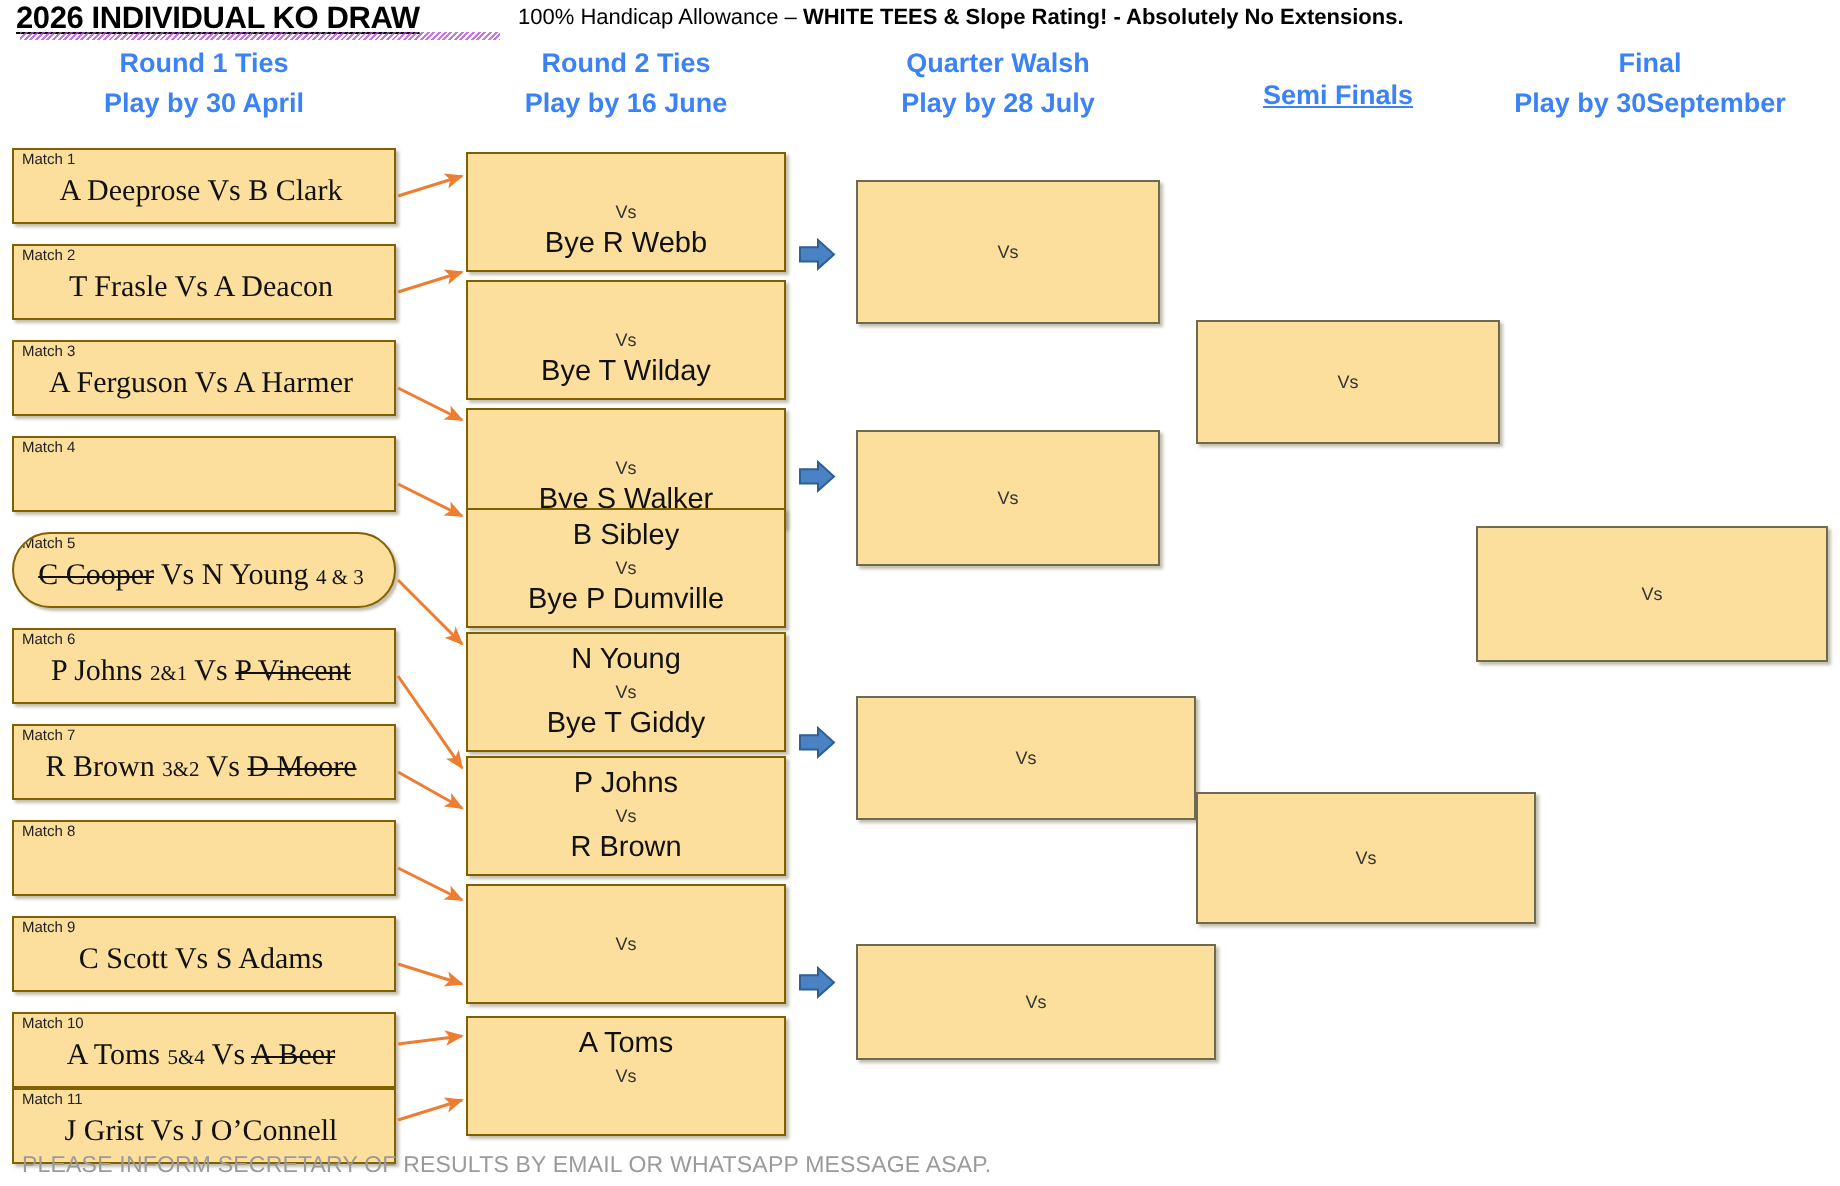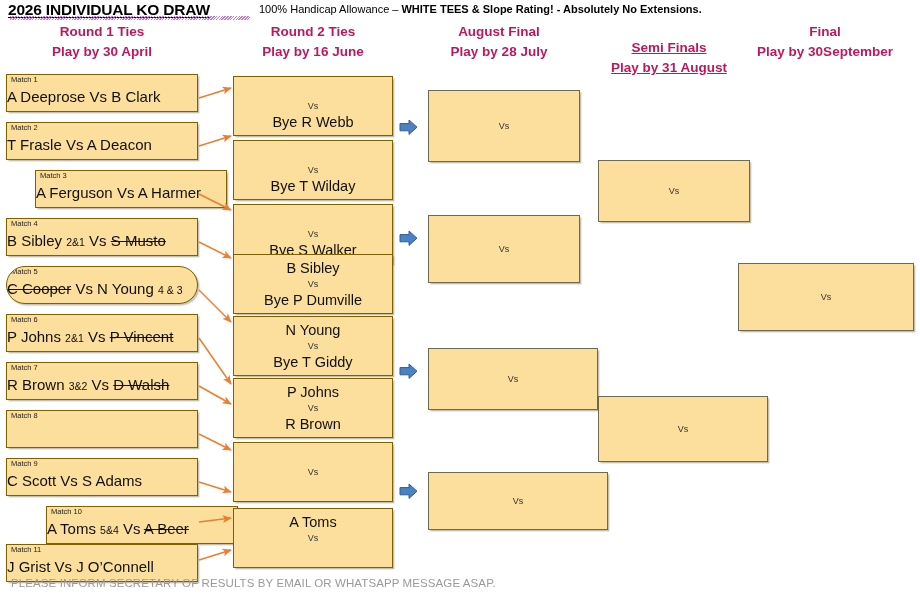--- a/index.html
+++ b/index.html
@@ -39,21 +39,21 @@
     position: absolute; left: 259px; top: 3px;
     font-size: 11px; color: #000; white-space: nowrap;
   }
   #doc-subtitle .b { font-weight: bold; }
 
   .col-head {
     position: absolute;
     text-align: center;
     font-size: 13.5px;
     font-weight: bold;
-    color: #be185d;
+    color: #3b82f6;
     line-height: 20px;
     white-space: nowrap;
   }
   .col-head .l2 { display: block; }
 
   
   .box {
     position: absolute;
     background: #FCDF9C;
     border: 1px solid #7f6000;
@@ -67,25 +67,26 @@
     border-color: #806000;
     padding-left: 26px;
   }
   .r1 .mlabel {
     position: absolute; left: 4px; top: 0px;
     font-size: 7.5px; color: #222; line-height: 10px;
     font-family: "Liberation Sans", sans-serif;
   }
   .r1 .mtext {
     position: absolute; left: 0; right: 3px; top: 9px;
-    text-align: left;
+    text-align: center;
     font-size: 15px;
     color: #111;
     white-space: nowrap;
     line-height: 25px;
+    font-family: Liberation Serif, serif;
   }
   .mtext .score {
     font-size: 10.5px;
     vertical-align: baseline;
   }
   .strike { text-decoration: line-through; text-decoration-thickness: 1.3px; }
 
   
   .r2 {
     left: 233px; width: 160px; height: 60px;
@@ -133,68 +134,66 @@
 
   <div class="col-head" style="left:6px;  top:22px; width:192px;">
     <span>Round 1 Ties</span>
     <span class="l2">Play by 30 April</span>
   </div>
   <div class="col-head" style="left:233px; top:22px; width:160px;">
     <span>Round 2 Ties</span>
     <span class="l2">Play by 16 June</span>
   </div>
   <div class="col-head" style="left:414px; top:22px; width:170px;">
-    <span>August Final</span>
+    <span>Quarter Walsh</span>
     <span class="l2">Play by 28 July</span>
   </div>
   <div class="col-head" style="left:583px; top:38px; width:172px;text-decoration:underline;">
     <span>Semi Finals</span>
-    <span class="l2">Play by 31 August</span>
   </div>
   <div class="col-head" style="left:735px; top:22px; width:180px;">
     <span>Final</span>
     <span class="l2">Play by 30September</span>
   </div>
 
   <div class="box r1" style="top:74px;">
     <span class="mlabel">Match 1</span>
     <span class="mtext"><span class="p1">A Deeprose</span><span class="score s1"></span> <span>Vs</span> <span class="p2">B Clark</span><span class="score s2"></span></span>
   </div>
   <div class="box r1" style="top:122px;">
     <span class="mlabel">Match 2</span>
     <span class="mtext"><span class="p1">T Frasle</span><span class="score s1"></span> <span>Vs</span> <span class="p2">A Deacon</span><span class="score s2"></span></span>
   </div>
-  <div class="box r1" style="top:170px;margin-left:29px;">
+  <div class="box r1" style="top:170px;">
     <span class="mlabel">Match 3</span>
     <span class="mtext"><span class="p1">A Ferguson</span><span class="score s1"></span> <span>Vs</span> <span class="p2">A Harmer</span><span class="score s2"></span></span>
   </div>
   <div class="box r1" style="top:218px;">
     <span class="mlabel">Match 4</span>
-    <span class="mtext"><span class="p1">B Sibley</span> <span class="score s1">2&amp;1</span> <span>Vs</span> <span class="p2 strike">S Musto</span><span class="score s2"></span></span>
   </div>
   <div class="box r1" style="top:266px;border-radius:19px;">
     <span class="mlabel">Match 5</span>
     <span class="mtext"><span class="p1 strike">C Cooper</span><span class="score s1"></span> <span>Vs</span> <span class="p2">N Young</span> <span class="score s2">4 &amp; 3</span></span>
   </div>
   <div class="box r1" style="top:314px;">
     <span class="mlabel">Match 6</span>
     <span class="mtext"><span class="p1">P Johns</span> <span class="score s1">2&amp;1</span> <span>Vs</span> <span class="p2 strike">P Vincent</span><span class="score s2"></span></span>
   </div>
   <div class="box r1" style="top:362px;">
     <span class="mlabel">Match 7</span>
-    <span class="mtext"><span class="p1">R Brown</span> <span class="score s1">3&amp;2</span> <span>Vs</span> <span class="p2 strike">D Walsh</span><span class="score s2"></span></span>
+    <span class="mtext"><span class="p1">R Brown</span> <span class="score s1">3&amp;2</span> <span>Vs</span> <span class="p2 strike">D Moore</span><span class="score s2"></span></span>
   </div>
   <div class="box r1" style="top:410px;">
     <span class="mlabel">Match 8</span>
   </div>
   <div class="box r1" style="top:458px;">
     <span class="mlabel">Match 9</span>
     <span class="mtext"><span class="p1">C Scott</span><span class="score s1"></span> <span>Vs</span> <span class="p2">S Adams</span><span class="score s2"></span></span>
   </div>
-  <div class="box r1" style="top:506px;margin-left:40px;">
+  <div class="box r1" style="top:506px;">
     <span class="mlabel">Match 10</span>
     <span class="mtext"><span class="p1">A Toms</span> <span class="score s1">5&amp;4</span> <span>Vs</span> <span class="p2 strike">A Beer</span><span class="score s2"></span></span>
   </div>
   <div class="box r1" style="top:544px;">
     <span class="mlabel">Match 11</span>
     <span class="mtext"><span class="p1">J Grist</span><span class="score s1"></span> <span>Vs</span> <span class="p2">J O’Connell</span><span class="score s2"></span></span>
   </div>
 
   <div class="box r2" style="top:76px;">
     <div class="lines">

